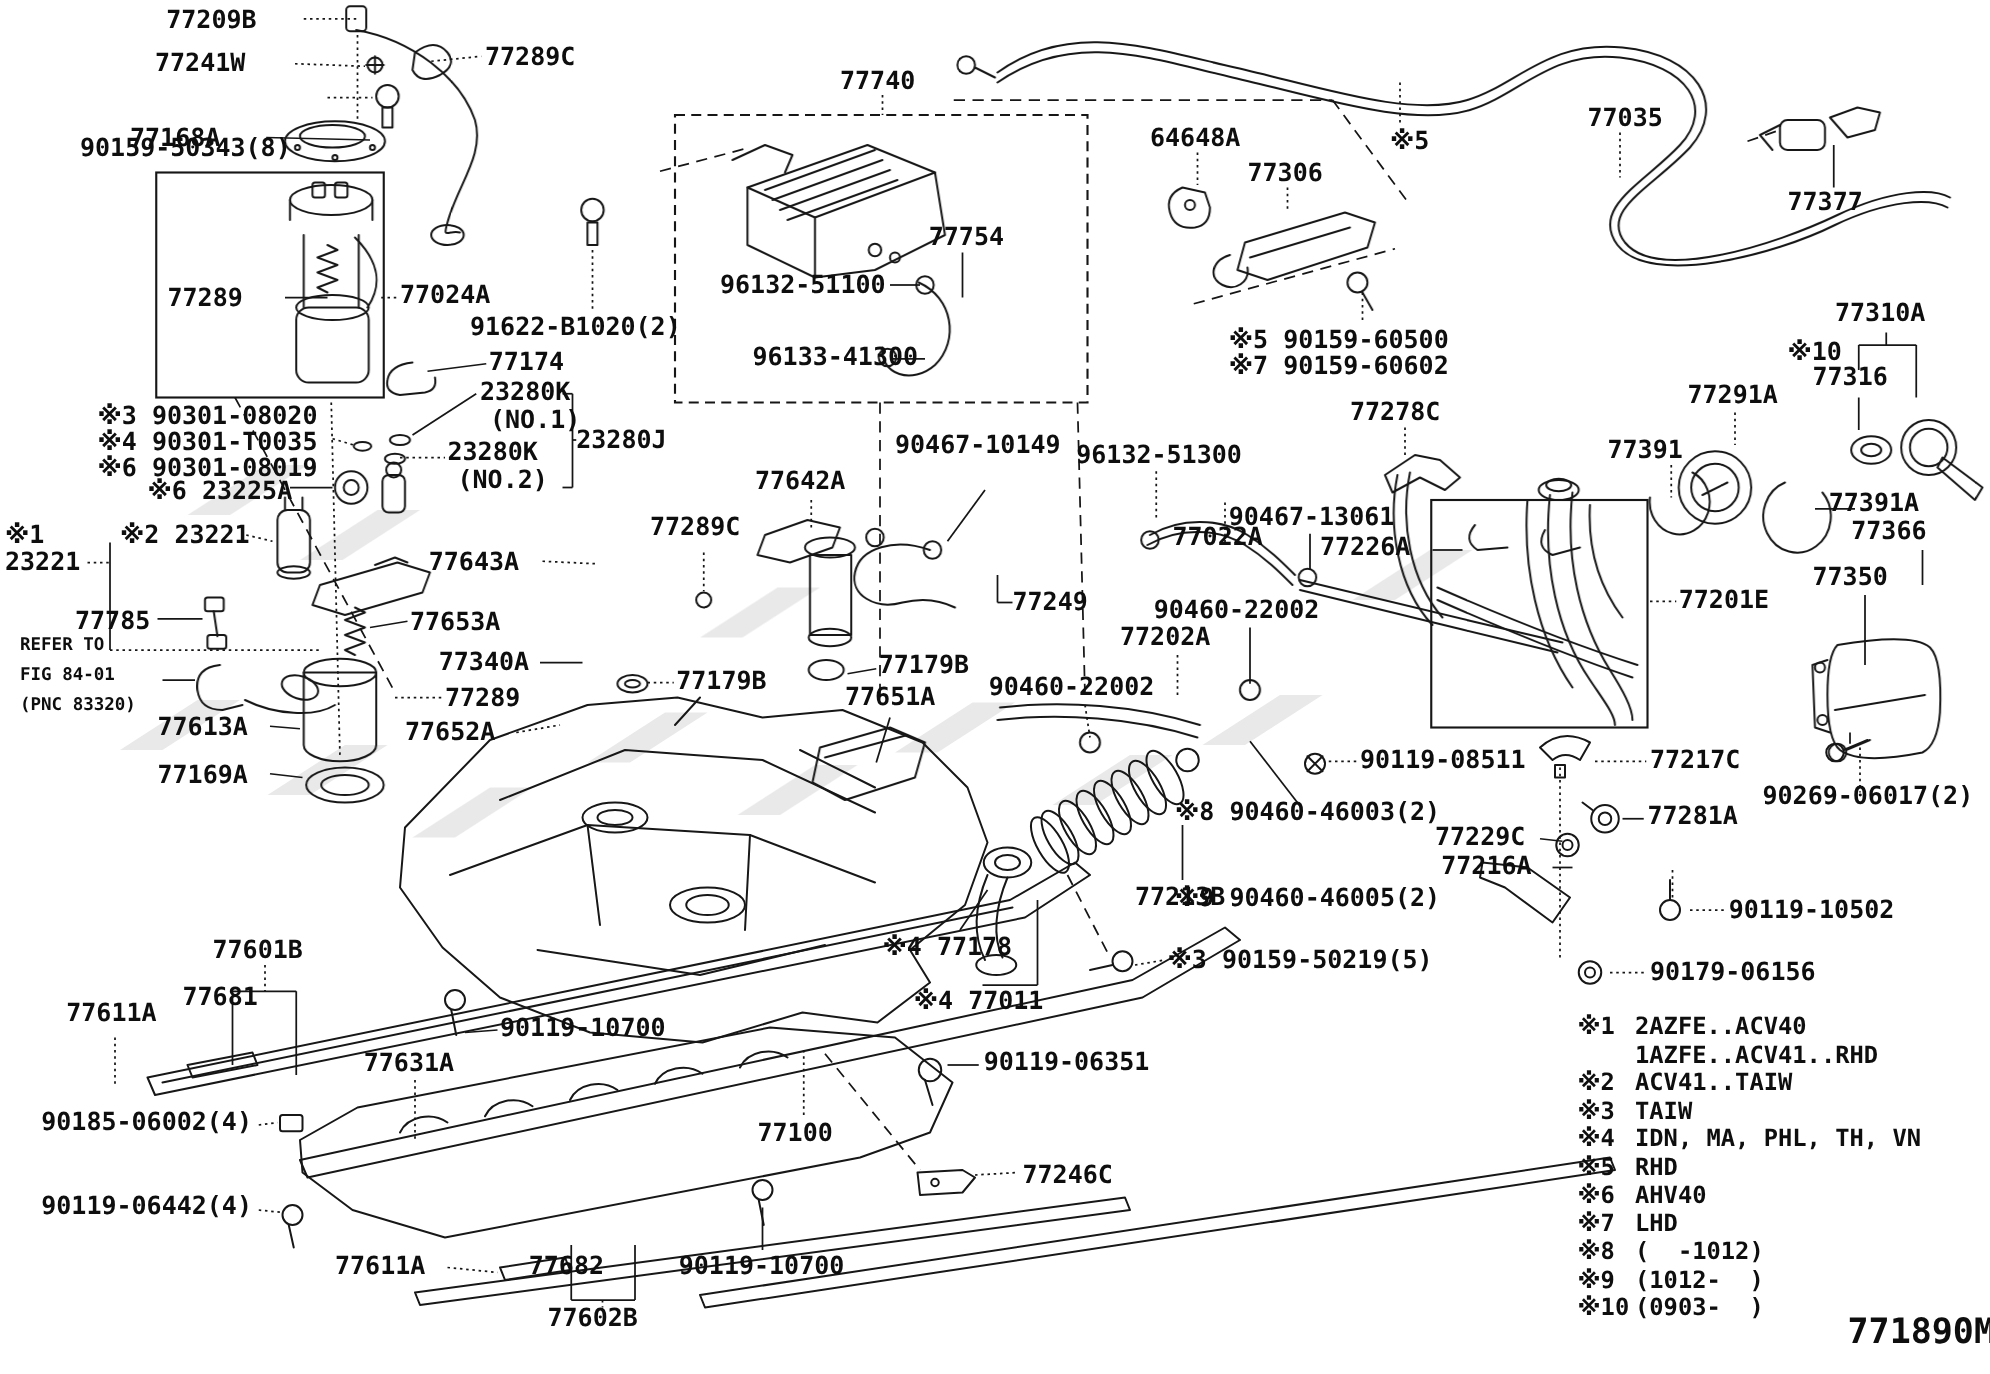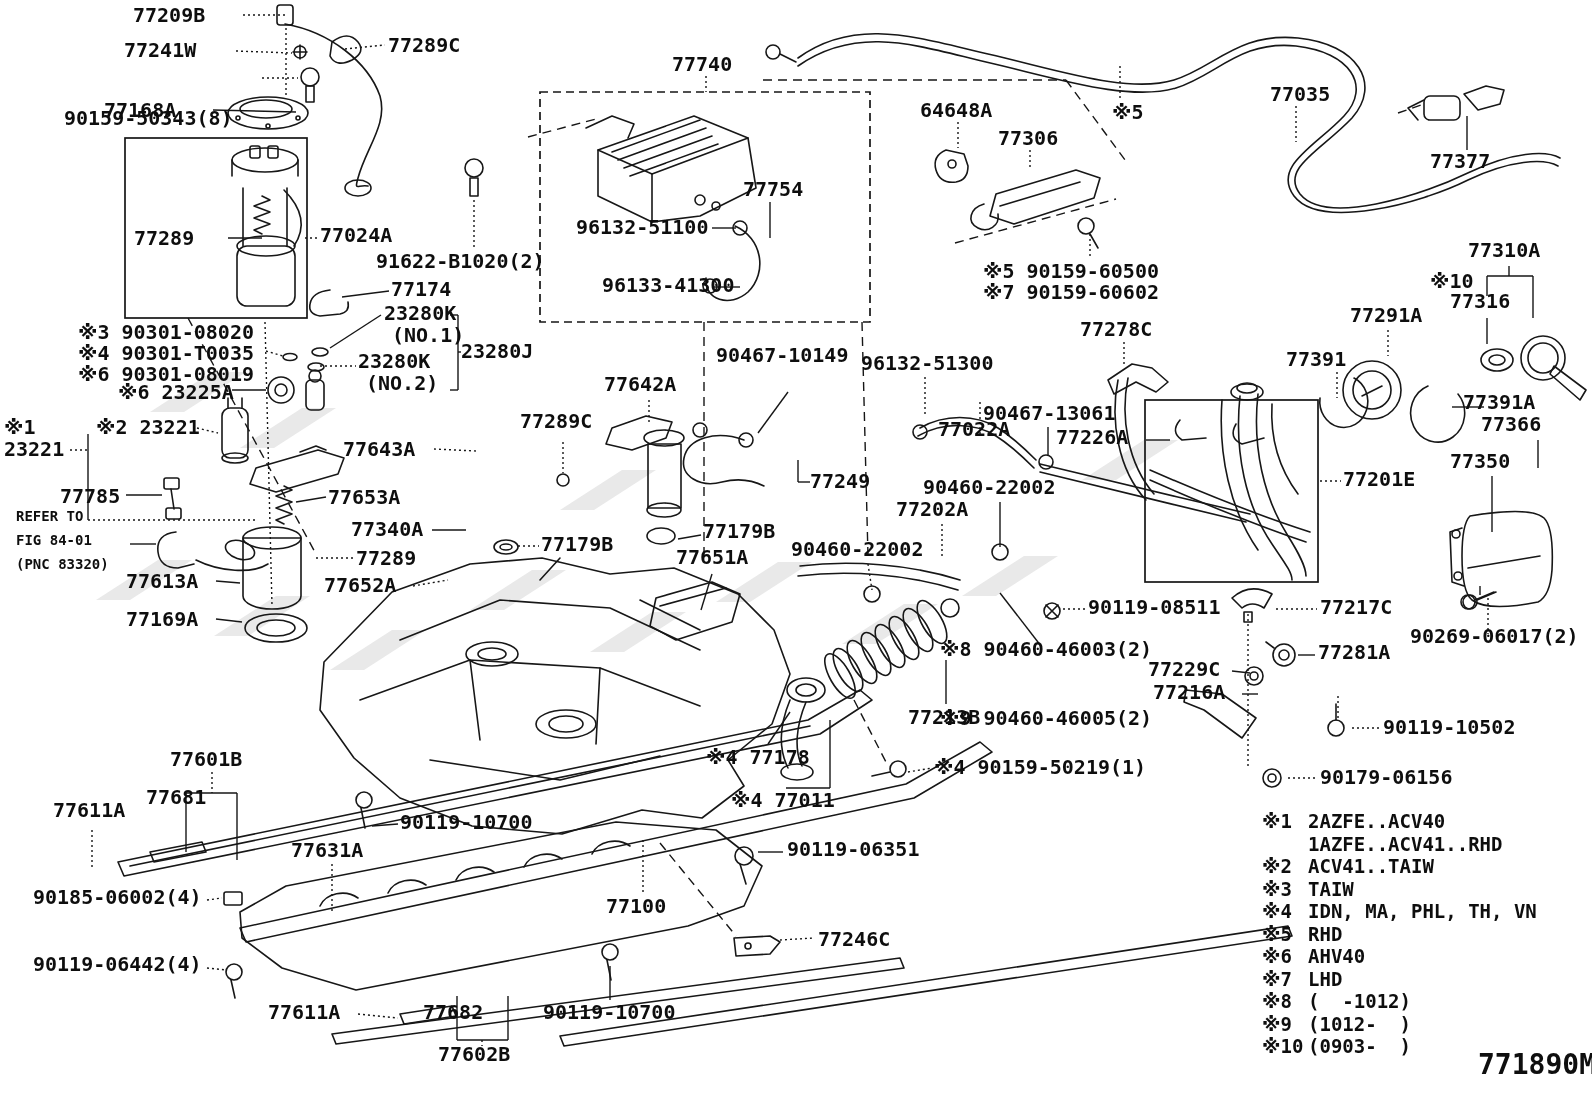--- a/index.html
+++ b/index.html
@@ -462,21 +462,21 @@
       <div class="lbl" style="left: 940px; top: 639px;">※8 90460-46003(2)</div>
       <div class="lbl" style="left: 940px; top: 661px; margin-top: 47px;">※9 90460-46005(2)</div>
       <div class="lbl" style="left: 1148px; top: 659px;">77229C</div>
       <div class="lbl" style="left: 908px; top: 707px;">77213B</div>
       <div class="lbl" style="left: 1320px; top: 597px;">77217C</div>
       <div class="lbl" style="left: 1318px; top: 642px;">77281A</div>
       <div class="lbl" style="left: 1153px; top: 682px;">77216A</div>
       <div class="lbl" style="left: 1383px; top: 717px;">90119-10502</div>
       <div class="lbl" style="left: 1320px; top: 767px;">90179-06156</div>
       <div class="lbl" style="left: 1410px; top: 626px;">90269-06017(2)</div>
-      <div class="lbl" style="left: 934px; top: 757px;">※4 90159-50219(1)</div>
+      <div class="lbl" style="left: 934px; top: 757px;">※3 90159-50219(5)</div>
       <div class="lbl" style="left: 706px; top: 747px;">※4 77178</div>
       <div class="lbl" style="left: 731px; top: 790px;">※4 77011</div>
       <div class="lbl" style="left: 787px; top: 839px;">90119-06351</div>
       <div class="lbl" style="left: 818px; top: 929px;">77246C</div>
       <div class="lbl" style="left: 606px; top: 896px;">77100</div>
       <div class="lbl" style="left: 170px; top: 749px;">77601B</div>
       <div class="lbl" style="left: 146px; top: 787px;">77681</div>
       <div class="lbl" style="left: 53px; top: 800px;">77611A</div>
       <div class="lbl" style="left: 33px; top: 887px;">90185-06002(4)</div>
       <div class="lbl" style="left: 33px; top: 954px;">90119-06442(4)</div>

